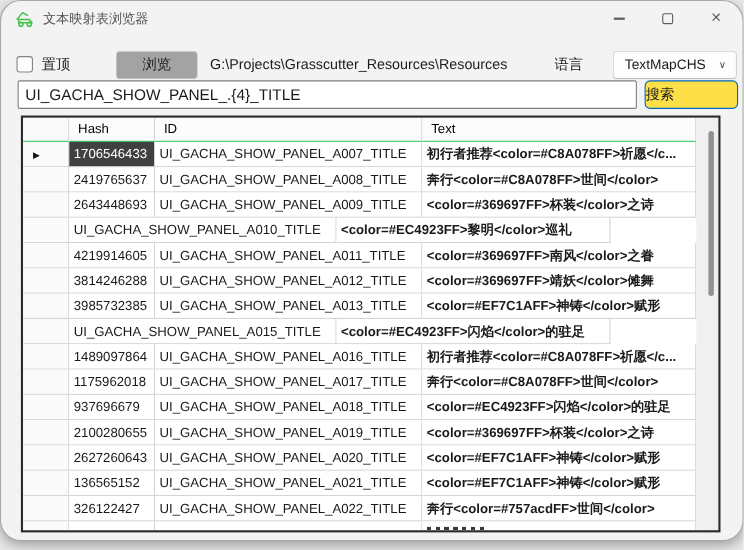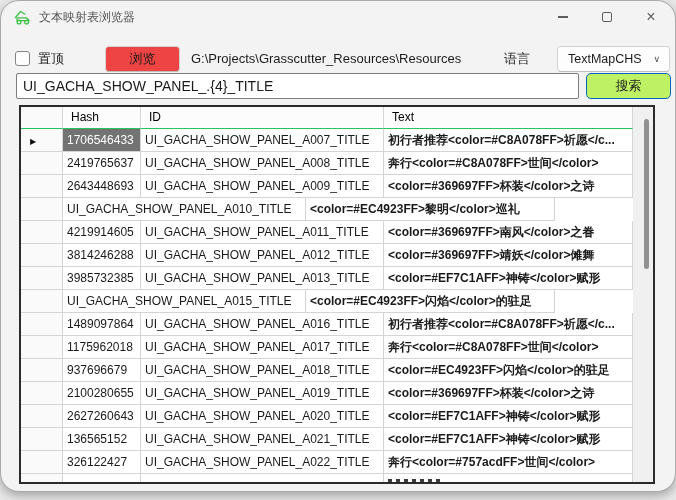--- a/index.html
+++ b/index.html
@@ -23,59 +23,59 @@
   .winbtn{ width:44px; height:30px; display:flex; align-items:center; justify-content:center; }
   .min-glyph{ width:10px; height:1.3px; background:#5d5d5d; }
   .max-glyph{ width:10px; height:10px; border:1.2px solid #5d5d5d; border-radius:2px; }
   .close-glyph{ font-size:16px; color:#5d5d5d; line-height:1; }
   
   .checkbox{ position:absolute; left:14px; top:50px; width:15px; height:15px;
     border:1px solid #858585; border-radius:3px; background:#fdfdfd; }
   .chk-label{ position:absolute; left:37px; top:45px; height:25px; line-height:25px;
     font-size:13px; color:#1b1b1b; }
   .browse-btn{ position:absolute; left:104px; top:45px; width:75px; height:26px;
-    background:#ef4444; border:1px solid #d2d2d2; border-bottom-color:#bdbdbd;
+    background:#a3a3a3; border:1px solid #d2d2d2; border-bottom-color:#bdbdbd;
     border-radius:4px; font-size:13px; color:#1b1b1b; text-align:center; line-height:24px; }
   .path-text{ position:absolute; left:190px; top:45px; height:26px; line-height:26px;
     font-size:13px; color:#1b1b1b; }
   .lang-label{ position:absolute; left:503px; top:45px; height:26px; line-height:26px;
     font-size:13px; color:#1b1b1b; }
   .combo{ position:absolute; left:556px; top:45px; width:113px; height:26px;
     background:#fdfdfd; border:1px solid #d2d2d2; border-bottom-color:#bdbdbd;
     border-radius:4px; font-size:12.5px; color:#1b1b1b; line-height:24px; padding-left:10px; }
   .combo .chev{ position:absolute; right:9px; top:0; height:24px; line-height:24px;
     font-size:9px; color:#505050; }
   
   .search-input{ position:absolute; left:15px; top:72px; width:563px; height:26px;
     border:1px solid #7e7e7e; border-radius:2px; background:#fff; font-size:14px;
     color:#1b1b1b; padding-left:6px;
     font-family:"Liberation Sans","DejaVu Sans",sans-serif; }
   .search-btn{ position:absolute; left:585px; top:72px; width:85px; height:26px;
-    background:#bef264; border:1.5px solid #0067C0; border-radius:5px;
-    font-size:13px; color:#1b1b1b; text-align:center; line-height:23px; }
+    background:#fde047; border:1.5px solid #0067C0; border-radius:5px;
+    font-size:13px; color:#1b1b1b; line-height:23px; }
   
   .grid{ position:absolute; left:18px; top:104px; width:636px; height:379px;
     border:2px solid #2b2b2b; background:#fff; overflow:hidden; }
   .ghead{ position:absolute; top:0; height:22px; background:#fcfcfc;
     border-right:1px solid #d4d4d4; border-bottom:1px solid #22c55e;
     font-size:12px; color:#000; line-height:21px; padding-left:8px;
     white-space:nowrap; overflow:hidden; }
   .gh-corner{ left:0; width:42px; background:#fafafa; }
   .gh-hash{ left:42px; width:78px; }
   .gh-id{ left:120px; width:243px; }
   .gh-text{ left:363px; width:249px; }
   .grid-row{ position:absolute; left:0; width:612px; height:23px; display:flex; }
   .cell{ height:23px; border-right:1px solid #d4d4d4; border-bottom:1px solid #d4d4d4;
     font-size:12px; color:#1a1a1a; line-height:22px; padding-left:4px;
     white-space:nowrap; overflow:hidden; background:#fff; }
   .cell.rowhdr{ width:42px; background:#fafafa; padding-left:9px; }
   .cell.hash{ width:78px; }
   .cell.id{ width:243px; }
   .cell.text{ width:249px;font-weight:bold; }
-  .cell.selected{ background:#737373; color:#fff; }
+  .cell.selected{ background:#404040; color:#fff; }
   .cur-arrow{ font-size:8px; color:#111; line-height:22px; }
   .partial-row{ position:absolute; left:0; top:367px; width:612px; height:8px;
     display:flex; overflow:hidden; }
   .partial-row .cell{ border-bottom:none; }
   .sliver{ margin-top:5px; margin-left:0; width:55px; height:3px;
     background:repeating-linear-gradient(90deg,#3a3a3a 0 4px,transparent 4px 8px); }
   .scroll-track{ position:absolute; left:612px; top:0; width:20px; height:375px;
     background:#f0f0f0; }
   .scroll-thumb{ position:absolute; left:11px; top:12px; width:5px; height:150px;
     background:#919191; border-radius:2.5px; }

